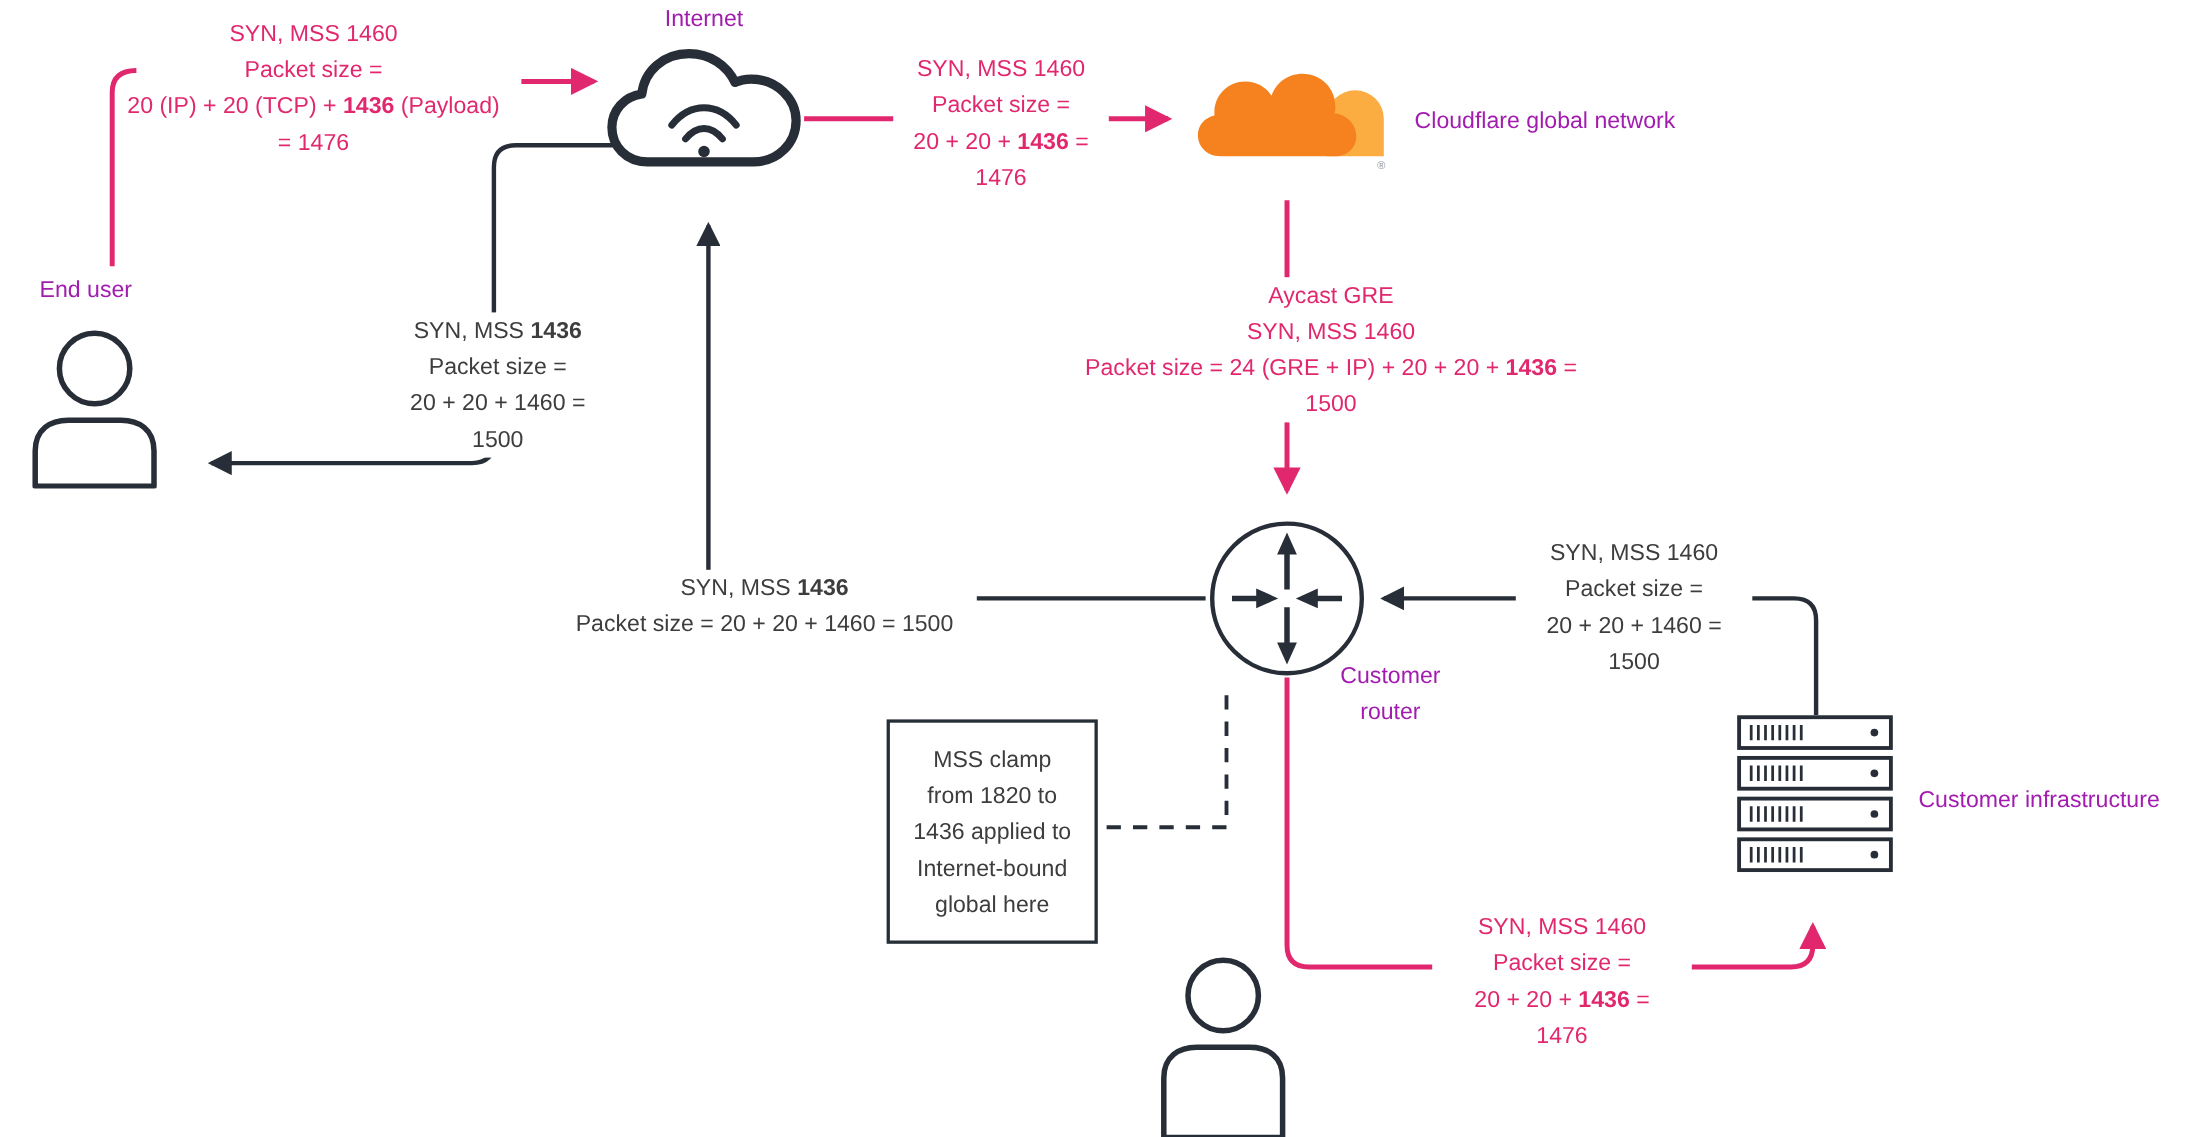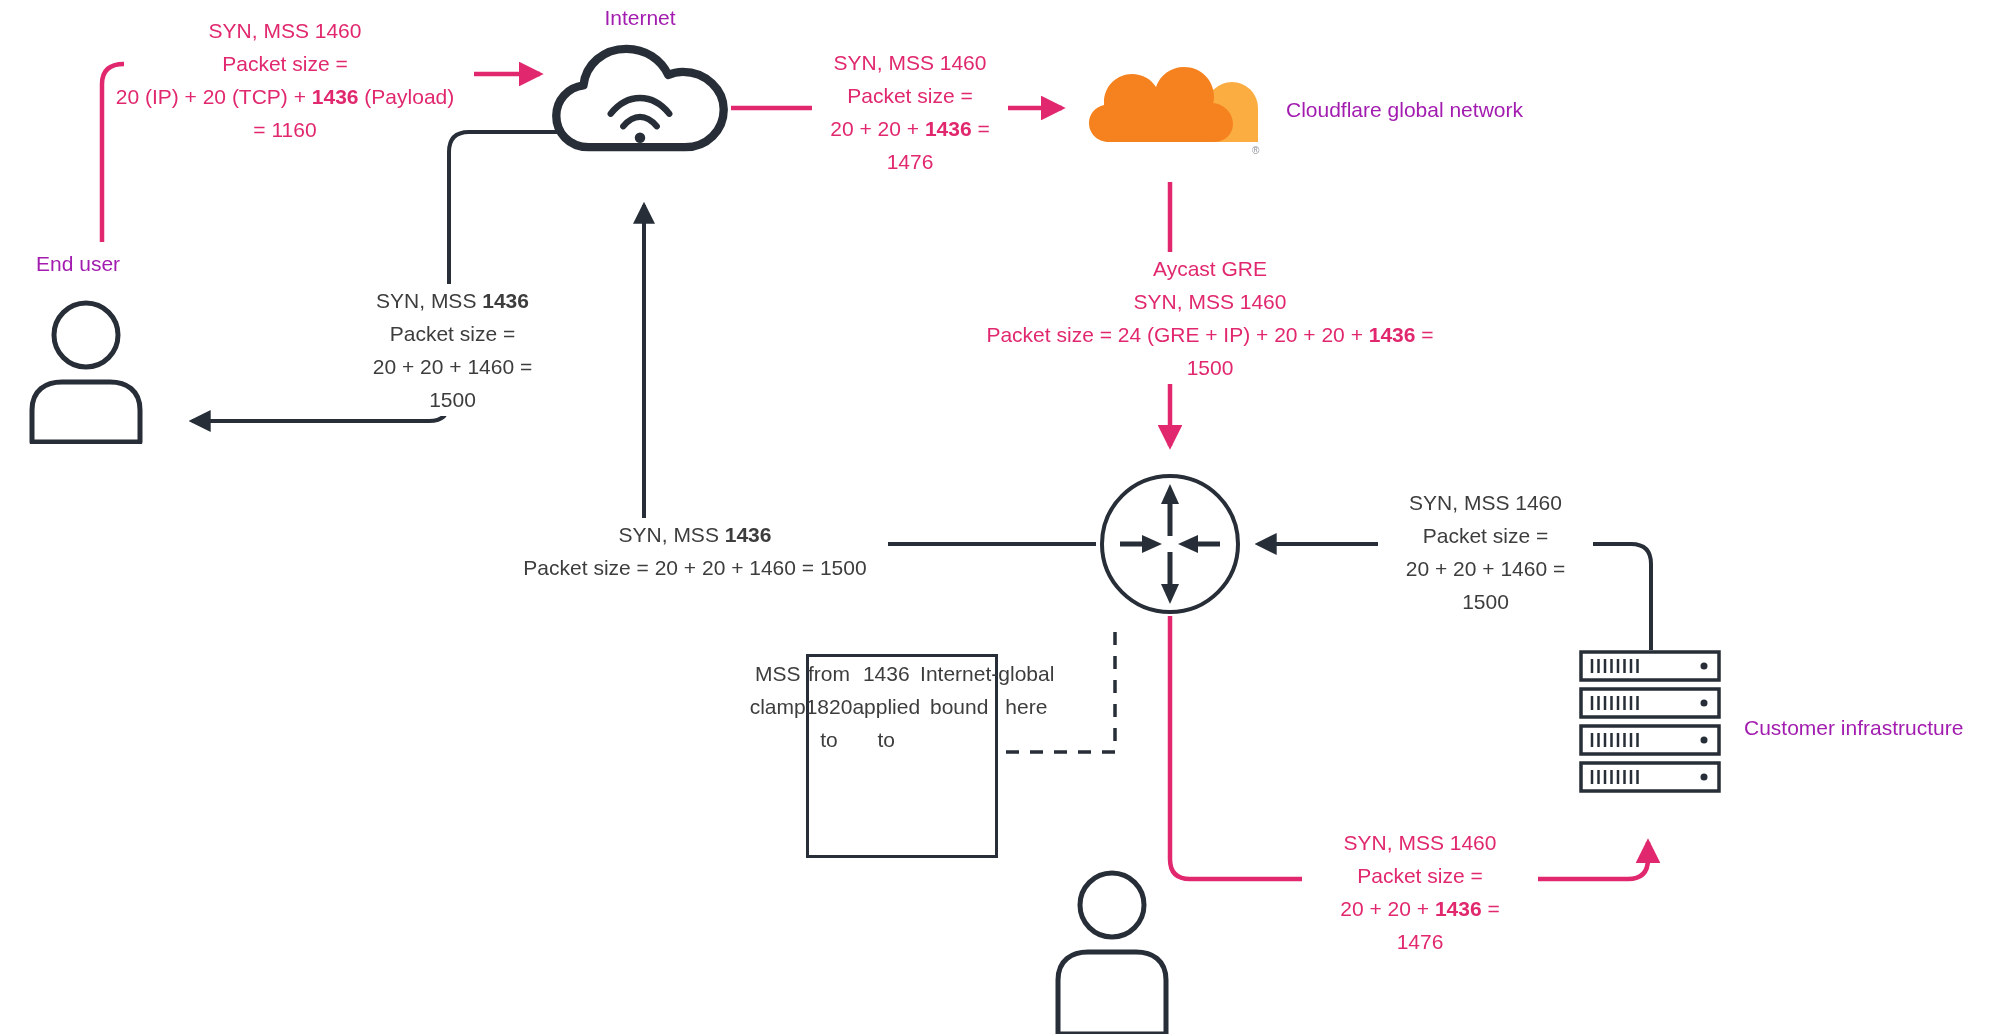--- a/index.html
+++ b/index.html
@@ -24,21 +24,21 @@
   .ann{position:absolute;text-align:center;font-size:21px;line-height:33px;}
   .ann .ln{white-space:nowrap;}
   .ann.pink{color:var(--pink);}
   .ann.dark{color:var(--text_black);}
   .bg-white{background:#ffffff;}
   b{font-weight:bold;}
   .node-label{position:absolute;font-size:21px;line-height:27px;color:#a21caf;white-space:nowrap;}
   .center{text-align:center;}
   .note-box{
     position:absolute;border:3px solid var(--dark);background:#fff;
-    display:flex;flex-direction:row;justify-content:center;
+    display:flex;flex-direction:column;justify-content:center;
     font-size:21px;line-height:33px;color:var(--text_black);text-align:center;
   }
 </style>
 </head>
 <body>
 
 <div class="stage">
 
   <svg class="wires" width="1999" height="1034" viewBox="0 0 1999 1034">
     <defs>
@@ -159,27 +159,31 @@
           <line x1="53" y1="9" x2="53" y2="23"></line>
           <line x1="59.5" y1="9" x2="59.5" y2="23"></line>
       </g>
       <circle cx="126" cy="16" r="3.5" class="fill-dark"></circle>
     </g>
   </svg>
 
   <div class="node-label center" style="left:558px;top:4px;width:164px;">Internet</div>
   <div class="node-label" style="left:1286px;top:96px;">Cloudflare global network</div>
   <div class="node-label" style="left:36px;top:250px;">End user</div>
+  <div class="node-label center" style="left:1182px;top:598px;width:164px;line-height:33px;">
+    <div>Customer</div>
+    <div>router</div>
+  </div>
   <div class="node-label" style="left:1744px;top:714px;">Customer infrastructure</div>
 
   <div class="ann pink" style="left:95px;top:14px;width:380px;">
     <div class="ln">SYN, MSS 1460</div>
     <div class="ln">Packet size =</div>
     <div class="ln"><span>20 (IP) + 20 (TCP) + </span><b>1436</b><span> (Payload)</span></div>
-    <div class="ln">= 1160</div>
+    <div class="ln">= 1476</div>
   </div>
 
   <div class="ann pink bg-white" style="left:812px;top:46px;width:196px;">
     <div class="ln">SYN, MSS 1460</div>
     <div class="ln">Packet size =</div>
     <div class="ln"><span>20 + 20 + </span><b>1436</b><span> =</span></div>
     <div class="ln">1476</div>
   </div>
 
   <div class="ann pink bg-white" style="left:968px;top:252px;width:484px;">

